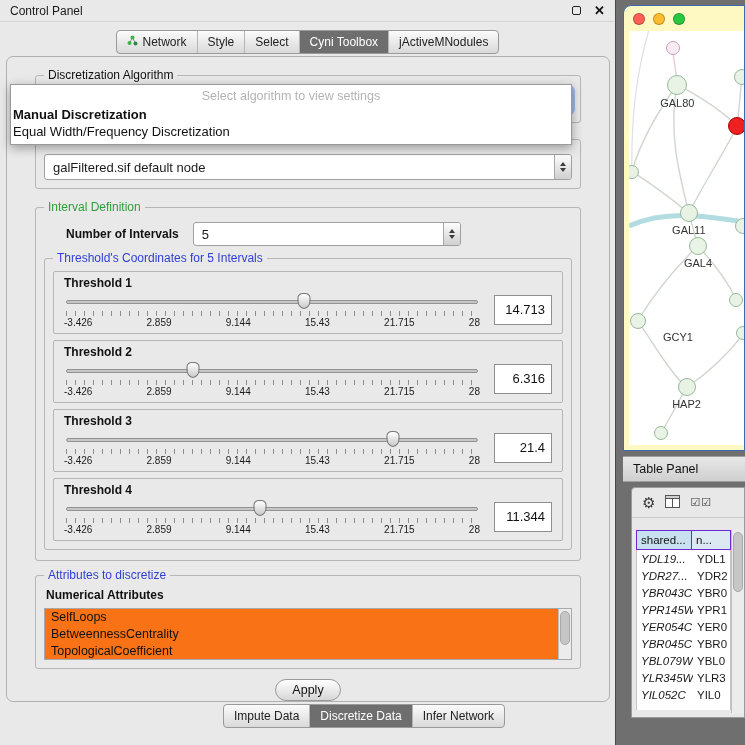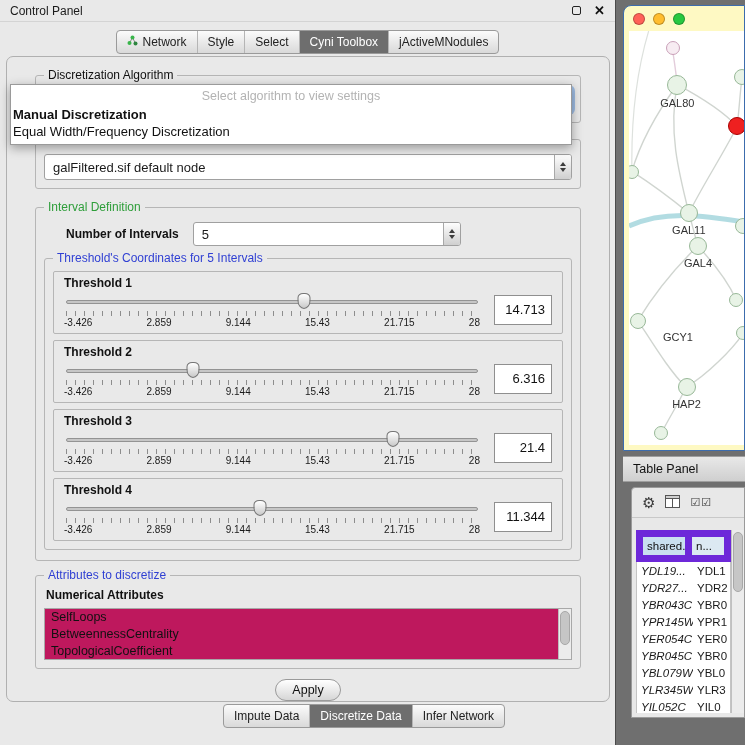--- a/index.html
+++ b/index.html
@@ -68,21 +68,21 @@
   .slider-thumb { position:absolute; top:2px; width:13px; height:16px; transform:translateX(-50%);
     background:linear-gradient(#ffffff,#c9c9c9); border:1px solid #767676;
     border-radius:6px 6px 7px 7px / 5px 5px 9px 9px; }
   .slider-ticks { height:5px; margin:0 2px; background:repeating-linear-gradient(to right, #8d8d8d 0 1px, transparent 1px 9px); }
   .slider-scale { display:flex; justify-content:space-between; font-size:10px; color:#1a1a1a; margin-top:1px; }
   .value-box { width:58px; height:30px; background:#fff; border:1px solid #8f8f8f; font-size:13px;
     color:#111; text-align:right; line-height:28px; padding-right:6px; }
 
   .attrs-group { margin-top:14px; padding:12px 8px 8px; }
   .attrs-heading { font-size:12px; font-weight:bold; color:#111; margin:0 0 6px 2px; }
-  .attr-list { position:relative; background:#be185d; border:1px solid #a8a8a8; height:52px; overflow:hidden; }
+  .attr-list { position:relative; background:#f97316; border:1px solid #a8a8a8; height:52px; overflow:hidden; }
   .list-item { font-size:12.5px; color:#111; line-height:17px; padding-left:6px; white-space:nowrap; }
   .vscroll { position:absolute; top:0; right:0; bottom:0; width:13px; background:#ececec; border-left:1px solid #bdbdbd; }
   .vscroll .thumb-v { position:absolute; left:1px; right:1px; top:2px; height:34px; background:#c6c6c6;
     border:1px solid #a8a8a8; border-radius:6px; }
 
   .apply-row { text-align:center; margin-top:10px; }
   .apply-btn { display:inline-block; padding:3px 16px; font-size:12.5px; color:#111;
     background:linear-gradient(#ffffff,#d6d6d6); border:1px solid #9a9a9a; border-radius:11px; }
 
   .bottom-tabs { position:absolute; left:0; bottom:17px; width:728px; display:flex; justify-content:center; }
@@ -106,21 +106,21 @@
     font-size:12.5px; color:#111; line-height:25px; padding-left:10px; }
 
   .table-window { position:absolute; left:631px; top:487px; width:114px; height:231px;
     background:#e8e8e8; border:1px solid #9a9a9a; border-radius:4px 0 0 0; }
   .table-toolbar { height:30px; display:flex; align-items:center; gap:10px; padding-left:10px;
     border-bottom:1px solid #c8c8c8; }
   .gear { font-size:15px; color:#3a3a3a; }
   .checks { font-size:11px; color:#333; letter-spacing:1px; }
   .tbl { position:absolute; left:4px; top:42px; right:13px; bottom:4px; overflow:hidden; }
   .tbl-header { display:flex; }
-  .th-cell { font-size:11.5px; color:#111; padding:3px 4px; border:7px solid #6d28d9; overflow:hidden; white-space:nowrap; }
+  .th-cell { font-size:11.5px; color:#111; padding:3px 4px; border:1px solid #6d28d9; overflow:hidden; white-space:nowrap; }
   .th-cell.c0 { width:56px; background:#c9e0f0; }
   .th-cell.c1 { flex:1; background:#dce9f2; border-left:none; }
   .tbl-body { background:#fff; border-left:1px solid #c4c4c4; border-right:1px solid #c4c4c4; min-height:160px; }
   .tbl-row { display:flex; background:#fff; }
   .td-cell { font-size:11.5px; color:#1a1a1a; padding:1.5px 4px; white-space:nowrap; overflow:hidden; line-height:14px; }
   .td-cell.c0 { width:56px;font-style:italic; }
   .td-cell.c1 { flex:1; }
   .table-vscroll { position:absolute; top:42px; right:0; bottom:4px; width:13px; background:#ececec; border-left:1px solid #c0c0c0; }
   .table-vscroll .thumb-v { position:absolute; left:1px; right:1px; top:2px; height:60px; background:#c6c6c6;
     border:1px solid #a8a8a8; border-radius:6px; }

